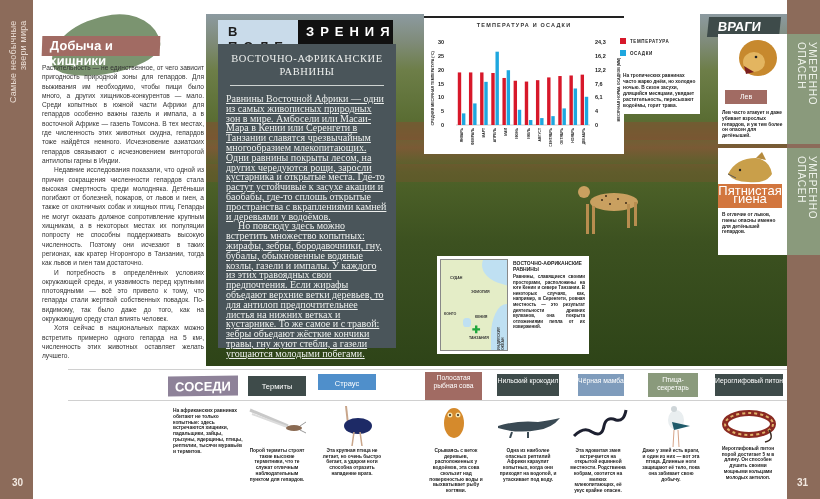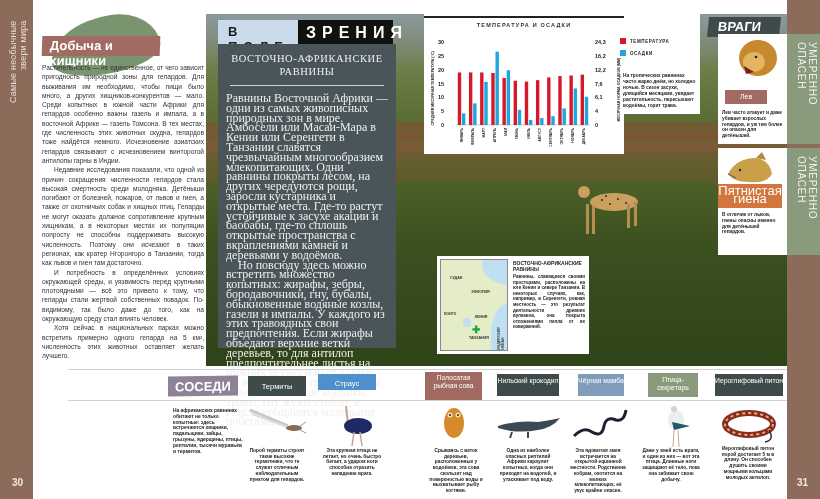--- a/index.html
+++ b/index.html
@@ -28,25 +28,25 @@
 
   
   .photo { left: 206px; top: 14px; width: 581px; height: 352px; background:
      linear-gradient(180deg, #8c9aa0 0%, #7f8b79 8%, #6d7e48 16%, #5a6d33 30%, #7a5a35 38%, #4f6329 45%, #3c5120 65%, #2e4418 100%); }
   .photo .band { position:absolute; left:0; width:100%; height:18px; background: rgba(130,80,50,.55); }
   .cheetah { left: 572px; top: 182px; width: 70px; height: 60px; }
 
   
   .vz-head { left: 218px; top: 20px; height: 24px; display: flex; }
   .vz-head .a { background: #c9dbea; color: #1d1d1d; font-weight: bold; font-size: 13px; letter-spacing: 6px; padding: 4px 6px 0 10px; width: 80px; }
-  .vz-head .b { background: #111; color: #fff; font-weight: bold; font-size: 16px; letter-spacing: 6px; padding: 4px 6px 0 8px; width: 95px; }
+  .vz-head .b { background: #111; color: #fff; font-weight: bold; font-size: 13px; letter-spacing: 6px; padding: 4px 6px 0 8px; width: 95px; }
   .vz-box { left: 218px; top: 44px; width: 178px; height: 304px; background: #4a555a; color: #eef0ee; font-family: "Liberation Serif", serif; }
   .vz-box h2 { font-size: 10.5px; font-weight: normal; text-align: center; letter-spacing: .6px; margin: 8px 6px 0; line-height: 13px; }
   .vz-box hr { border: 0; border-top: 1px solid #cfd4d2; margin: 7px 12px 8px; }
-  .vz-box .txt { font-size: 12px; line-height: 9.8px; padding: 0 8px 0 8px; }
+  .vz-box .txt { font-size: 10px; line-height: 9.8px; padding: 0 8px 0 8px; text-decoration: underline; }
   .vz-box .txt p + p { text-indent: 12px; }
 
   
   .chart { left: 424px; top: 14px; width: 200px; height: 140px; background: #ffffff; }
   .chart-title { left: 0; top: 2px; width: 200px; text-align: center; font-size: 5.5px; font-weight: bold; letter-spacing: 1.2px; color: #333; border-top: 2px solid #222; padding-top: 4px; }
   .chart svg { position: absolute; left: 0; top: 0; }
   .legend-box { left: 620px; top: 38px; width: 80px; }
   .legend-item { display: flex; align-items: center; font-size: 4.5px; font-weight: bold; letter-spacing: .6px; margin-bottom: 6px; }
   .legend-sw { width: 6px; height: 6px; margin-right: 4px; }
   .legend-note { left: 623px; top: 73px; width: 75px; font-size: 4.8px; line-height: 6px; font-weight: bold; color: #222; }

